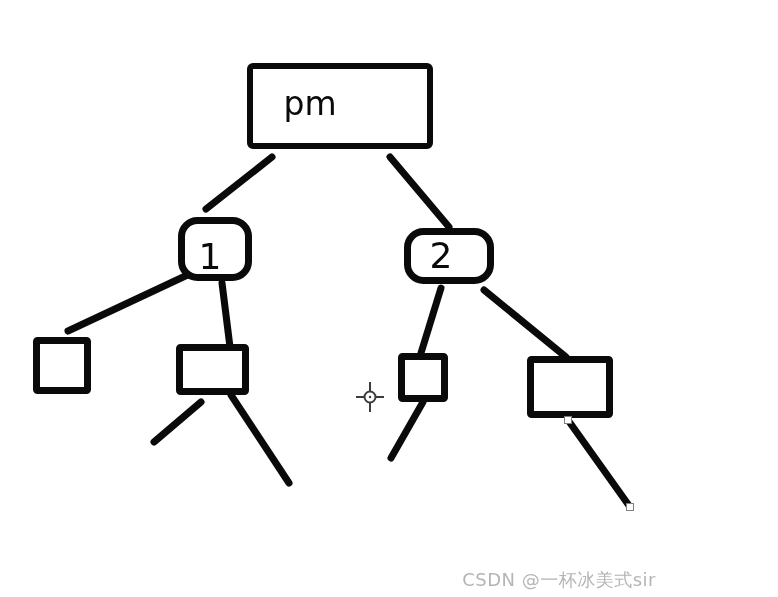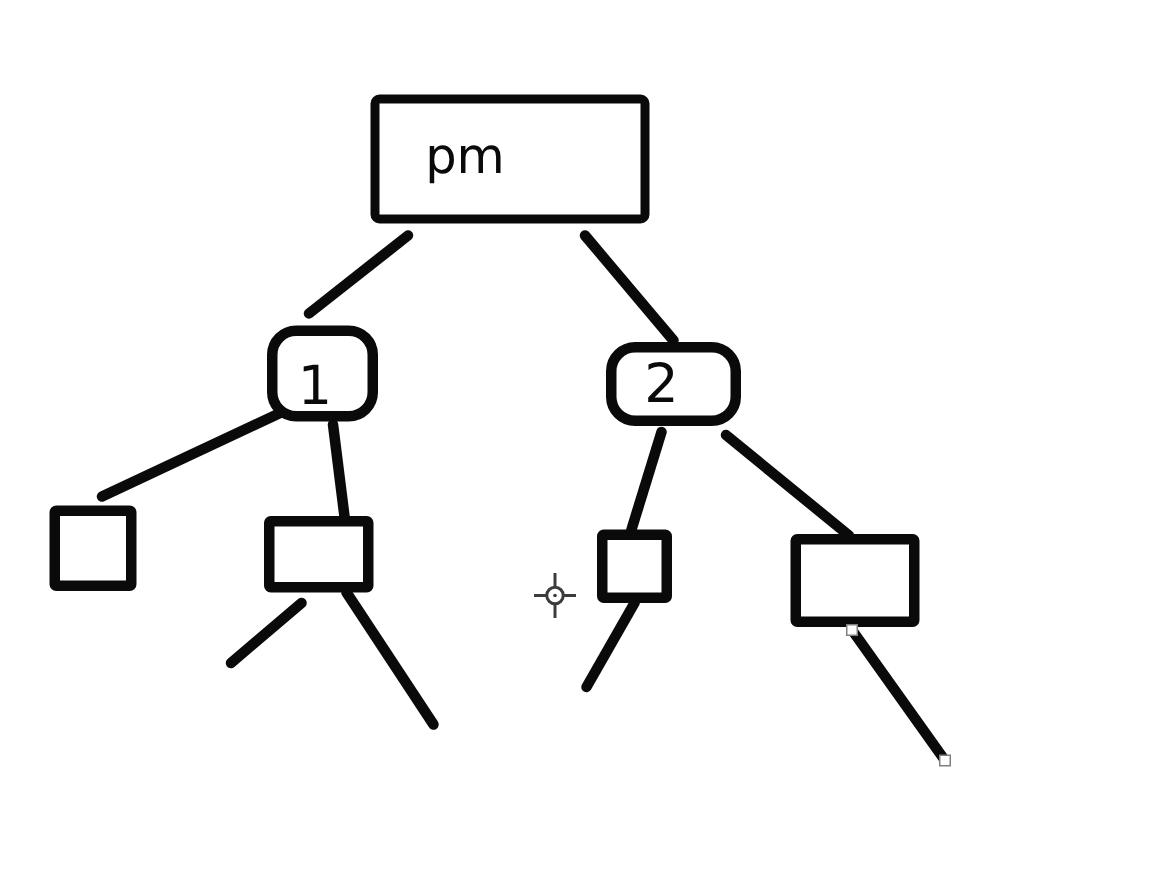--- a/index.html
+++ b/index.html
@@ -49,13 +49,14 @@
       <rect x="401.5" y="356.5" width="43" height="42" rx="1" fill="#ffffff" stroke="#0a0a0a" stroke-width="7"></rect>
       <rect x="530.5" y="359.5" width="79" height="55" rx="1" fill="#ffffff" stroke="#0a0a0a" stroke-width="7"></rect>
       <rect x="564.5" y="416.5" width="7" height="7" fill="#ffffff" stroke="#808080" stroke-width="1"></rect>
       <rect x="626.5" y="503.5" width="7" height="7" fill="#ffffff" stroke="#808080" stroke-width="1"></rect>
       <g>
         <path d="M356 397 H364 M376 397 H384 M370 382 V391 M370 403 V412" stroke="#3c3c3c" stroke-width="2" fill="none"></path>
         <circle cx="370" cy="397" r="5.5" fill="none" stroke="#3c3c3c" stroke-width="2"></circle>
         <circle cx="370" cy="397" r="1.2" fill="#3c3c3c"></circle>
       </g>
     </svg>
+  <div class="watermark" style="color: rgb(181, 181, 181);">CSDN @一杯冰美式sir</div>
 </div>
 
 </body></html>

